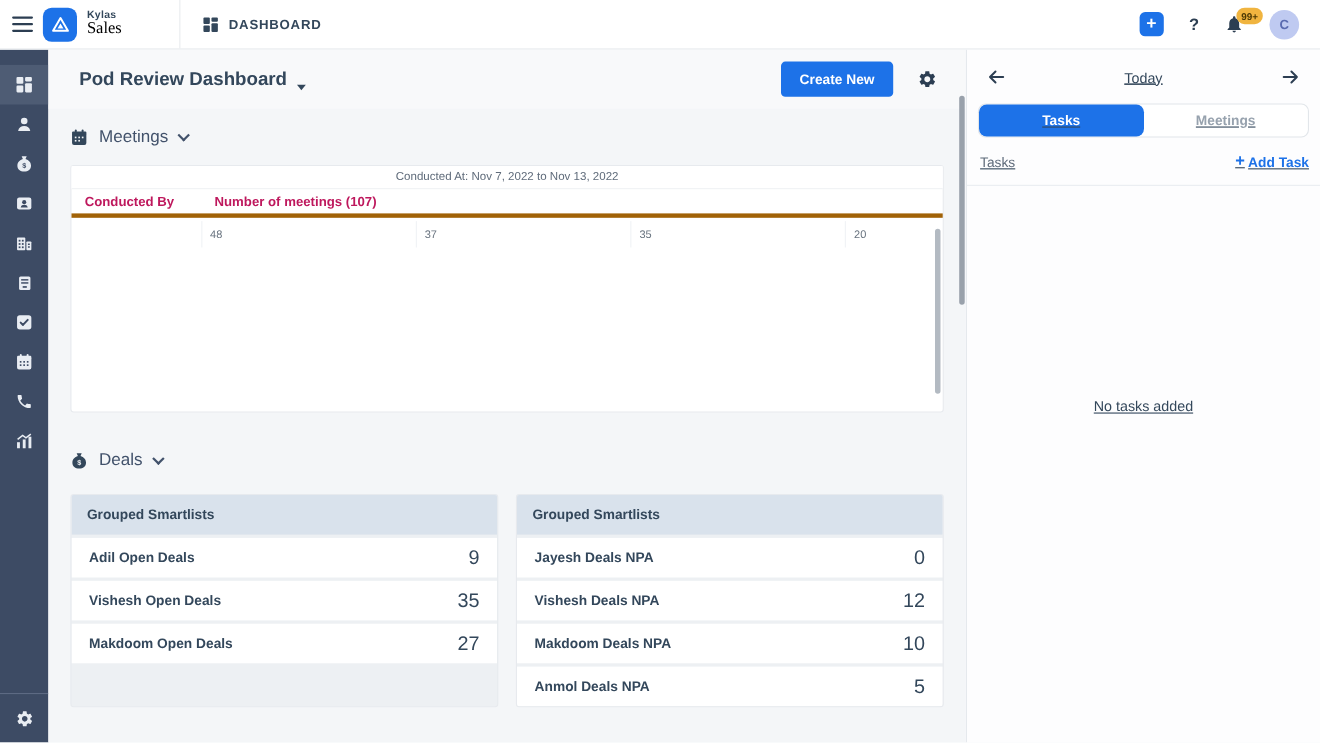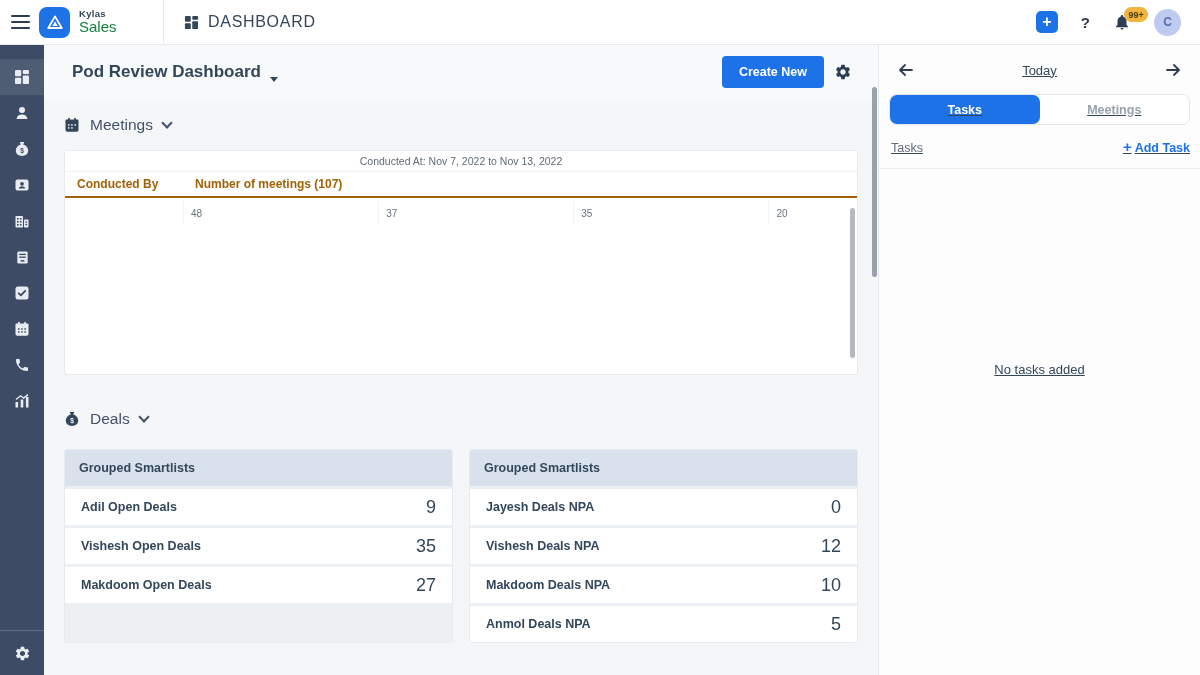--- a/index.html
+++ b/index.html
@@ -10,24 +10,24 @@
   .topbar { height:45px; display:flex; align-items:center; background:#fff;
             border-bottom:1px solid #e6e9ed; position:relative; z-index:3; }
   .tb-left { width:164px; height:100%; display:flex; align-items:center; gap:9px;
              padding-left:11px; border-right:1px solid #e8ebee; flex:none; }
   .hamburger { width:19px; display:flex; flex-direction:column; gap:3.5px; cursor:pointer; }
   .hamburger span { height:2.6px; background:#2c3e52; border-radius:2px; }
   .logo { width:31px; height:31px; border-radius:8px; background:#1d72e8; flex:none;
           display:flex; align-items:center; justify-content:center; }
   .brand-text { line-height:1.05; }
   .brand-top { display:block; font-size:9.5px; font-weight:bold; color:#33475b; letter-spacing:.3px; }
-  .brand-bottom { display:block; font-size:15px; color:#15803d; }
+  .brand-bottom { display:block; font-size:15px; color:#000000;font-family:Liberation Serif, serif; }
   .topnav { flex:1; display:flex; align-items:center; padding-left:20px; }
   .topnav-item { display:flex; align-items:center; gap:9px; color:#33475b; cursor:pointer; }
-  .topnav-label { font-size:16px; font-weight:normal; letter-spacing:.7px; }
+  .topnav-label { font-size:12px; font-weight:bold; letter-spacing:.7px; }
   .tb-icons { display:flex; align-items:center; gap:23px; padding-right:19px; }
   .plus-btn { width:22px; height:22px; border:none; border-radius:5px; background:#1d72e8;
               color:#fff; font-size:16px; font-weight:bold; line-height:20px; cursor:pointer; }
   .help { font-size:15px; font-weight:bold; color:#2c3e52; cursor:pointer; }
   .bell-wrap { position:relative; cursor:pointer; color:#2c3e52; display:flex; }
   .badge { position:absolute; top:-6px; left:11px; background:#f0b43f; color:#4d3a05;
            font-size:9px; font-weight:bold; padding:2.5px 4.5px; border-radius:9px; }
   .avatar { width:27px; height:27px; border-radius:50%; background:#bfcaf1; color:#5a6bb0;
             font-size:12px; font-weight:bold; display:flex; align-items:center; justify-content:center; cursor:pointer; }
 
@@ -43,43 +43,43 @@
   .sb-divider { height:1px; background:#5d6a83; }
   .sb-gear { height:44px; display:flex; align-items:center; justify-content:center; color:#e9edf3; cursor:pointer; }
 
   
   .main { flex:1; background:#f4f6f8; position:relative; overflow:hidden; }
   .main-header { height:54px; display:flex; align-items:center; justify-content:space-between;
                  padding:0 26px 0 28px; background:#f8f9fa; }
   .page-title { display:flex; align-items:flex-end; gap:9px; font-size:17px; font-weight:bold; color:#33475b; cursor:pointer; }
   .caret { width:0; height:0; border-left:4.5px solid transparent; border-right:4.5px solid transparent;
            border-top:5.5px solid #33475b; margin-top:3px; }
-  .header-actions { display:flex; align-items:center; gap:10px; }
+  .header-actions { display:flex; align-items:center; gap:22px; }
   .create-btn { background:#1d72e8; color:#fff; border:none; border-radius:4px;
                 font-size:12.5px; font-weight:bold; padding:9px 17px; cursor:pointer;
                 font-family:"Liberation Sans", sans-serif; }
   .header-gear { color:#2c3e52; display:flex; cursor:pointer; }
 
   .content { padding:0 20px; }
   .section-label { display:flex; align-items:center; gap:10px; margin-top:13px; height:26px;
                    font-size:15.5px; color:#42526b; }
   .section-label .sec-icon { color:#33475b; display:flex; }
   .chev { width:8px; height:8px; border-right:2px solid #42526b; border-bottom:2px solid #42526b;
           transform:rotate(45deg); margin-top:-4px; cursor:pointer; }
 
   
   .meet-card { margin-top:12px; background:#fff; border:1px solid #e7eaee; border-radius:3px; position:relative; }
   .card-header { background:#d9e2ec; height:42px; display:flex; align-items:center; justify-content:space-between;
                  padding:0 14px; border-radius:3px 3px 0 0; }
   .card-title { font-size:13px; font-weight:bold; color:#33475b; }
   .card-cal { color:#33475b; display:flex; cursor:pointer; }
   .card-sub { height:21px; display:flex; align-items:center; justify-content:center;
               font-size:10.5px; color:#5f6b7a; border-bottom:1px solid #f0f2f4; background:#fff; }
-  .tbl-head { display:flex; align-items:center; height:26px; border-bottom:2px solid #a16207;
-              font-size:12px; font-weight:bold; color:#a16207; }
+  .tbl-head { display:flex; align-items:center; height:26px; border-bottom:4px solid #a16207;
+              font-size:12px; font-weight:bold; color:#be185d; }
   .tbl-col1 { width:119px; padding-left:12px; flex:none; }
   .tbl-col2 { flex:1; padding-left:11px; }
   .chart-body { height:176px; display:flex; flex-direction:row; justify-content:space-around;
                 position:relative; padding:3px 0; }
   .chart-row { display:flex; align-items:center; height:24px; }
   .chart-spacer { width:119px; align-self:stretch; border-right:1px solid #f0f2f5; flex:none; }
   .chart-track { flex:1; display:flex; align-items:center; gap:7px; padding-right:58px; }
   .chart-bar { height:14px; border-radius:3px 8px 8px 3px; cursor:pointer; }
   .chart-val { font-size:10px; color:#68737f; }
   .chart-scroll-thumb { position:absolute; right:2px; top:10px; width:5px; height:150px;

